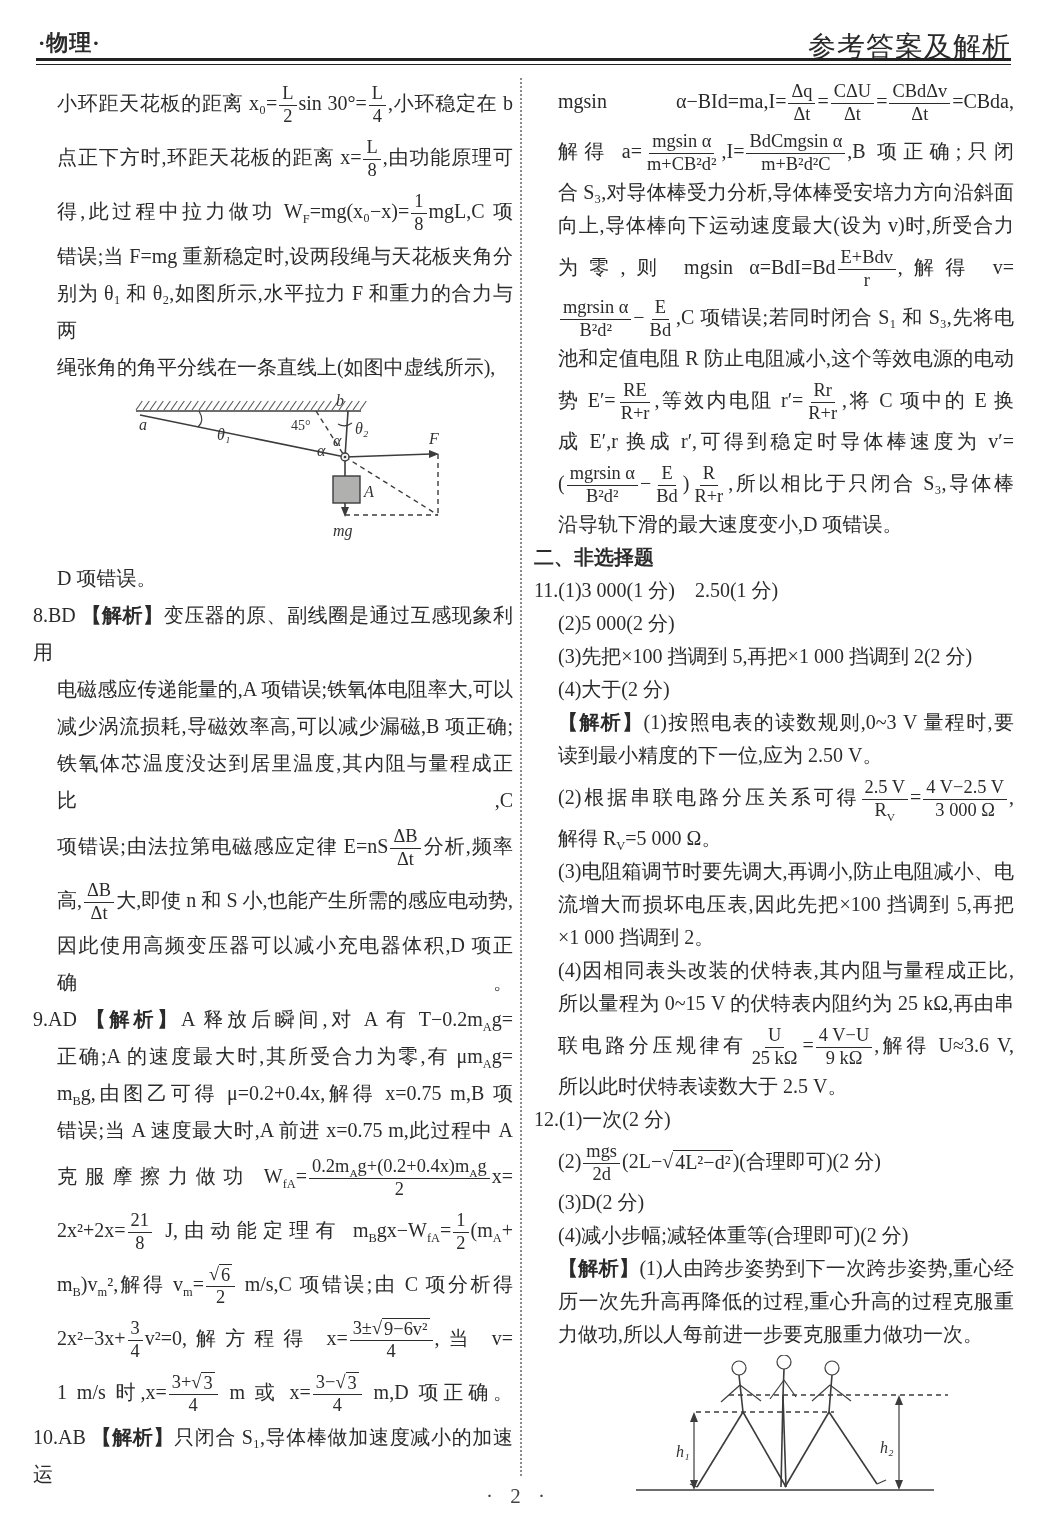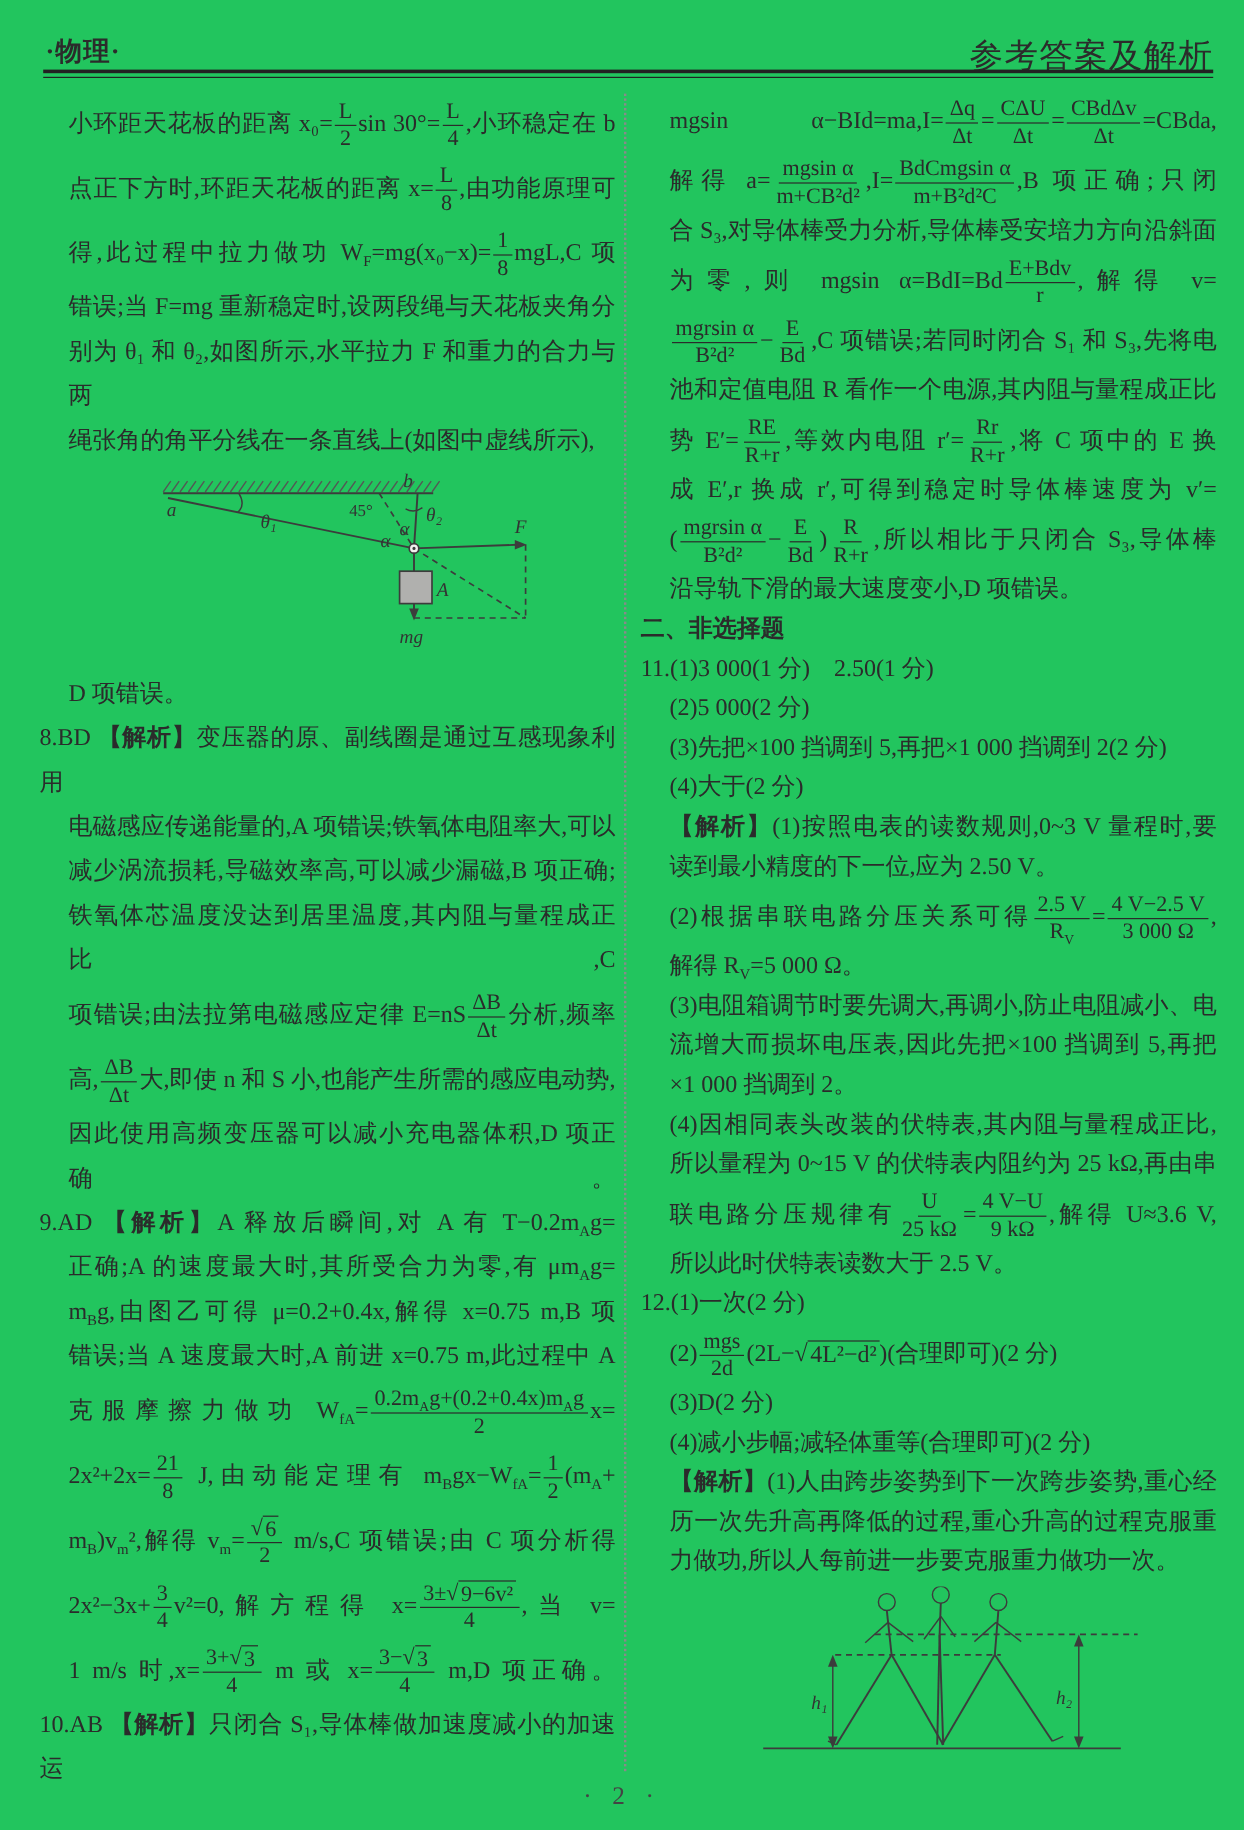--- a/index.html
+++ b/index.html
@@ -1,18 +1,18 @@
 <!DOCTYPE html>
 <html><head>
 <meta charset="utf-8">
 <style>
   html,body{margin:0;padding:0;background:#d8d8d6;}
   .page{
     position:relative;width:1037px;height:1525px;margin:0 auto;
-    background:#22c55e;color:#2b2b2b;overflow:hidden;
+    background:#ffffff;color:#2b2b2b;overflow:hidden;
     font-family:"Liberation Serif","DejaVu Serif",serif;
     font-size:20px;
   }
   
   .hdr{position:absolute;left:36px;right:26px;top:26px;height:32px;}
   .hdr-left{position:absolute;left:2px;top:2px;font-weight:bold;font-size:22px;letter-spacing:1px;}
   .hdr-right{position:absolute;right:0;top:2px;font-size:28px;letter-spacing:1px;}
   .rule{position:absolute;left:36px;right:26px;top:58px;height:3px;
         border-top:3px solid #222;border-bottom:1px solid #222;}
   
@@ -225,32 +225,33 @@
             <span class="fden">Δt</span>
           </span>=CBda,</div>
         <div class="line j tall">解得 a=<span class="frac">
             <span class="fnum">mgsin α</span>
             <span class="fden">m+CB²d²</span>
           </span>,I=<span class="frac">
             <span class="fnum">BdCmgsin α</span>
             <span class="fden">m+B²d²C</span>
           </span>,B 项正确;只闭</div>
         <div class="line j">合 S₃,对导体棒受力分析,导体棒受安培力方向沿斜面</div>
+        <div class="line j">向上,导体棒向下运动速度最大(设为 v)时,所受合力</div>
         <div class="line j tall">为零,则 mgsin α=BdI=Bd<span class="frac">
             <span class="fnum">E+Bdv</span>
             <span class="fden">r</span>
           </span>,解得 v=</div>
         <div class="line j tall"><span class="frac">
             <span class="fnum">mgrsin α</span>
             <span class="fden">B²d²</span>
           </span>−<span class="frac">
             <span class="fnum">E</span>
             <span class="fden">Bd</span>
           </span>,C 项错误;若同时闭合 S₁ 和 S₃,先将电</div>
-        <div class="line j">池和定值电阻 R 看作一个电源,其内阻与量程成正比</div>
+        <div class="line j">池和定值电阻 R 防止电阻减小,这个等效电源的电动</div>
         <div class="line j tall">势 E′=<span class="frac">
             <span class="fnum">RE</span>
             <span class="fden">R+r</span>
           </span>,等效内电阻 r′=<span class="frac">
             <span class="fnum">Rr</span>
             <span class="fden">R+r</span>
           </span>,将 C 项中的 E 换</div>
         <div class="line j">成 E′,r 换成 r′,可得到稳定时导体棒速度为 v′=</div>
         <div class="line j tall">(<span class="frac">
             <span class="fnum">mgrsin α</span>

